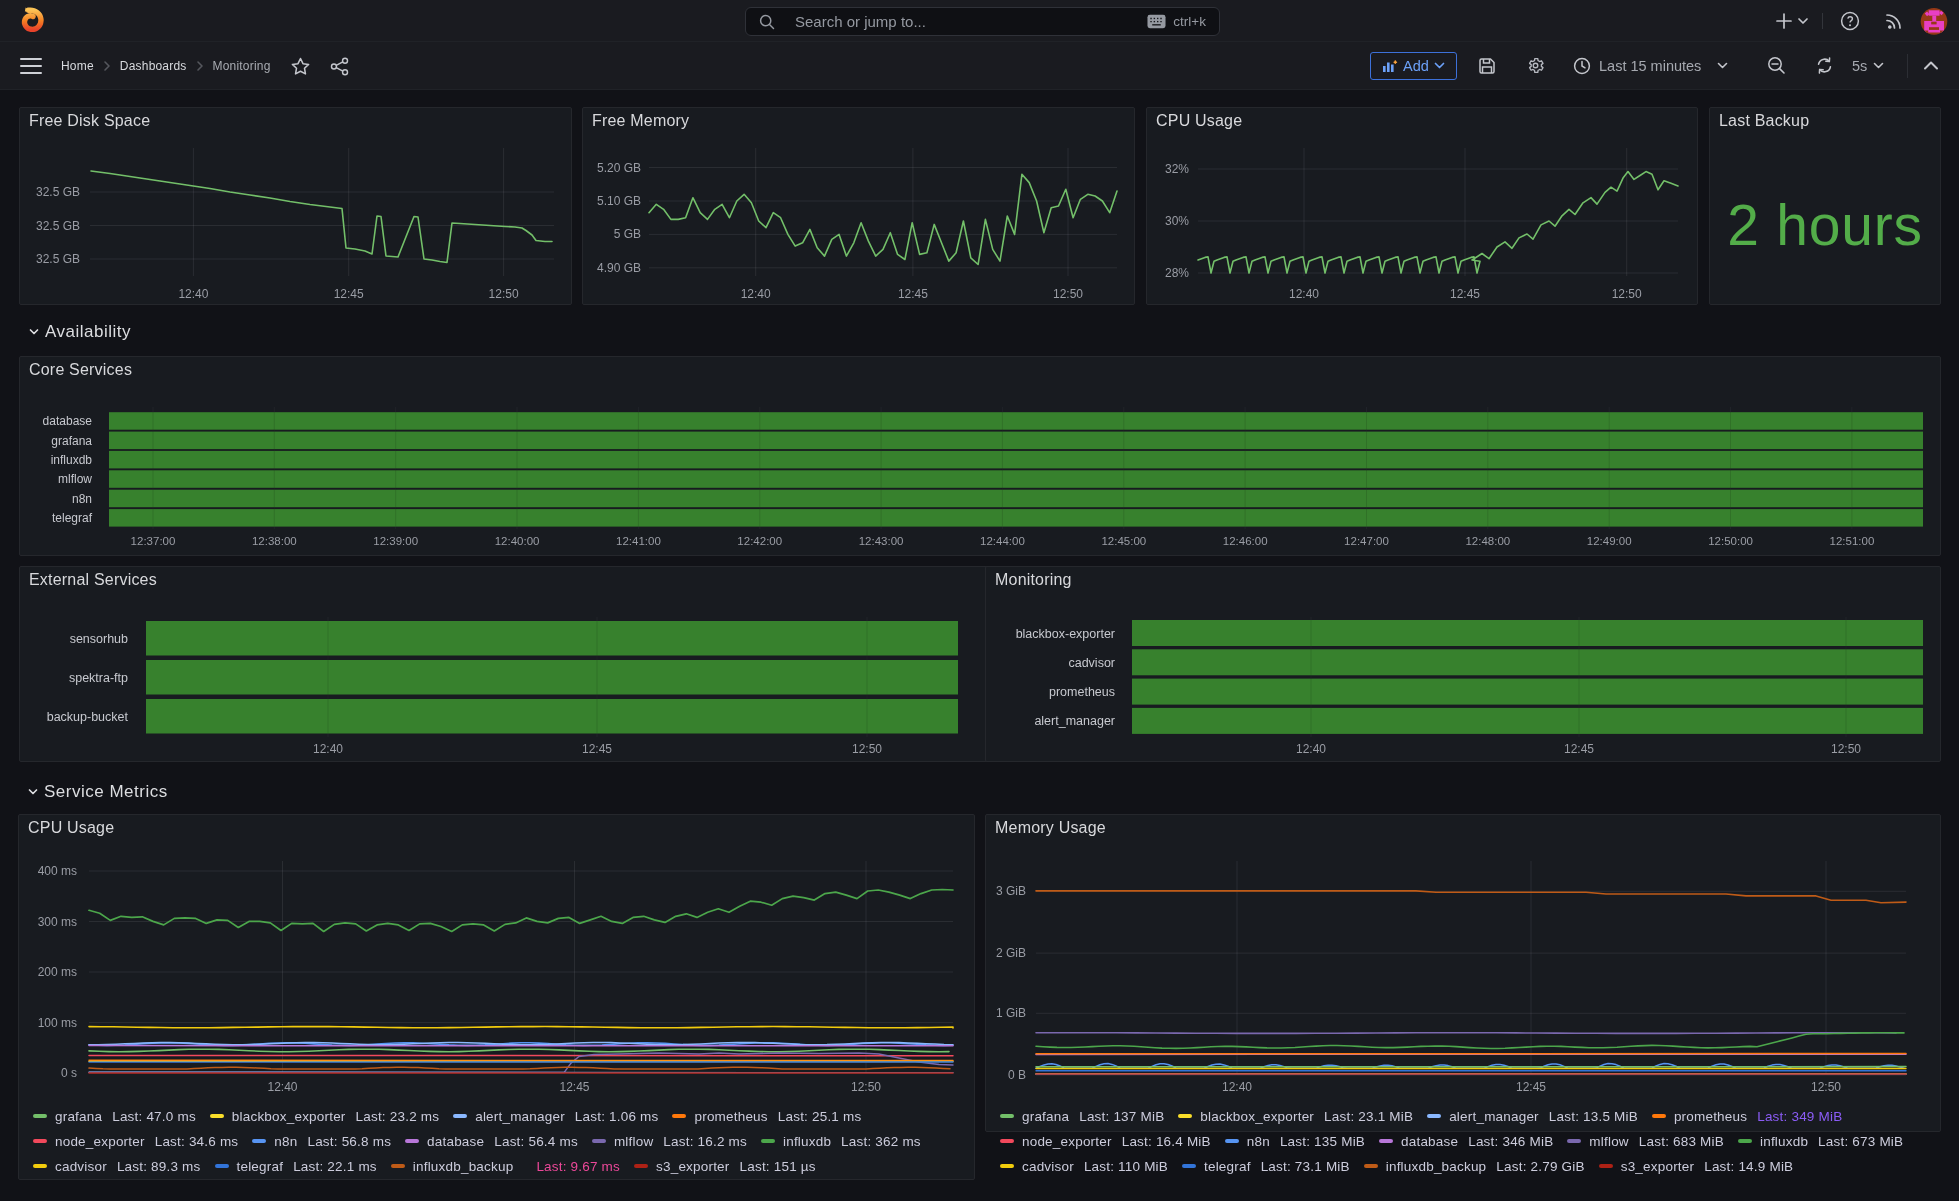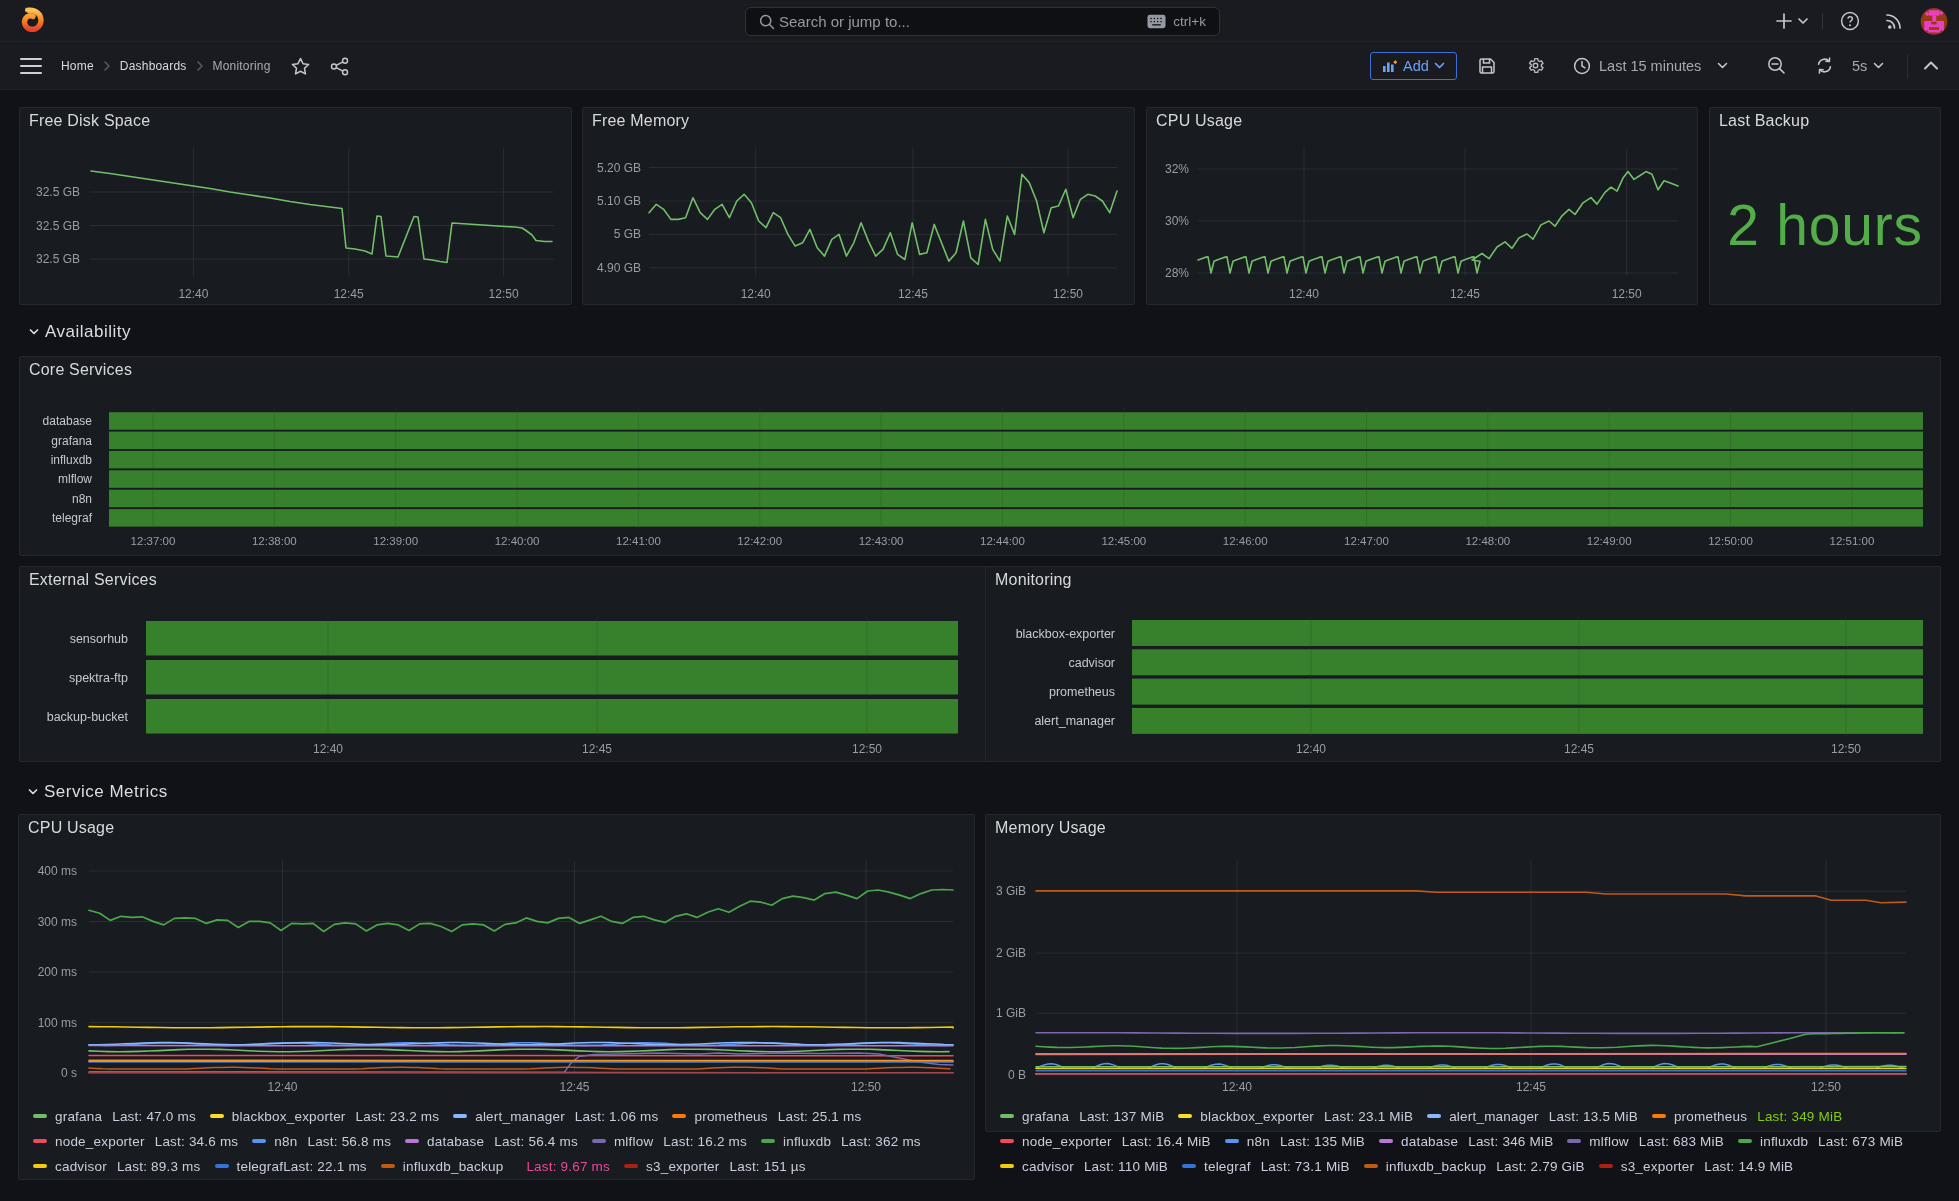--- a/index.html
+++ b/index.html
@@ -21,21 +21,21 @@
     </defs>
 <path d="M12.4 5.3 L14.3 5.1 L16.2 5.3 L18.0 5.7 L19.7 6.5 L21.2 7.5 L22.5 8.8 L23.6 10.2 L24.3 11.8 L24.8 13.5 L25.0 15.1 L24.8 16.8 L24.5 18.4 L23.8 19.9 L22.9 21.2 L21.8 22.3 L20.6 23.2 L19.2 23.9 L17.8 24.3 L16.4 24.4 L14.9 24.3 L13.6 24.0 L12.3 23.5 L11.2 22.7 L10.3 21.8 L9.5 20.7 L9.0 19.6 L8.6 18.4 L8.5 17.2 L8.6 16.0 L8.9 14.9 L9.3 13.9 L9.9 13.0 L10.7 12.2 L11.5 11.6 L12.5 11.2 L13.4 10.9 L14.4 10.8 L15.3 10.9 L16.2 11.1 L17.0 11.5" fill="none" stroke="url(#glg)" stroke-width="5.4" stroke-linecap="round"></path>
 <path d="M12.4 5.3 L9.6 2.6 L8.9 6.8z" fill="#fbc356"></path>
   </svg>
 <div class="abs" style="left:745px;top:7px;width:475px;height:29px;background:#0f1014;
 border:1px solid #2f3138;border-radius:6px;display:flex;align-items:center;color:#9599a1;font-size:15px">
 <svg style="position:static;margin-left:13px" width="16" height="16" viewBox="0 0 16 16">
       <circle cx="6.7" cy="6.7" r="5.1" fill="none" stroke="#9599a1" stroke-width="1.5"></circle>
       <line x1="10.5" y1="10.5" x2="14.5" y2="14.5" stroke="#9599a1" stroke-width="1.5" stroke-linecap="round"></line>
     </svg>
-<span style="margin-left:4px">Search or jump to...</span>
+<span style="margin-left:20px">Search or jump to...</span>
 <span style="margin-left:auto;margin-right:13px;display:flex;align-items:center;gap:7px;font-size:13.5px;color:#9599a1">
 <svg style="position:static" width="19" height="15" viewBox="0 0 20 15">
         <rect x="0.5" y="0.5" width="19" height="14" rx="2.5" fill="#9599a1"></rect>
         <g stroke="#15161a" stroke-width="1.4">
           <line x1="3.5" y1="4.3" x2="5" y2="4.3"></line>
           <line x1="7" y1="4.3" x2="8.5" y2="4.3"></line>
           <line x1="10.5" y1="4.3" x2="12" y2="4.3"></line>
           <line x1="14" y1="4.3" x2="15.5" y2="4.3"></line>
           <line x1="3.5" y1="7.6" x2="5" y2="7.6"></line>
           <line x1="7" y1="7.6" x2="8.5" y2="7.6"></line>
@@ -406,21 +406,21 @@
         <span style="margin-left:8px;color:#ccccdc">influxdb</span>
         <span style="margin-left:10px;color:#ccccdc">Last: 362 ms</span>
       </span></div>
     <div style="position:absolute;left:14px;top:341px;font-size:13.5px;letter-spacing:0.2px;white-space:nowrap"><span style="display:inline-flex;align-items:center;margin-right:14px">
         <span style="width:14px;height:4px;border-radius:2px;background:#F2CC0C;display:inline-block"></span>
         <span style="margin-left:8px;color:#ccccdc">cadvisor</span>
         <span style="margin-left:10px;color:#ccccdc">Last: 89.3 ms</span>
       </span><span style="display:inline-flex;align-items:center;margin-right:14px">
         <span style="width:14px;height:4px;border-radius:2px;background:#3274D9;display:inline-block"></span>
         <span style="margin-left:8px;color:#ccccdc">telegraf</span>
-        <span style="color:#ccccdc">Last: 22.1 ms</span>
+        <span style="margin-left:10px;color:#ccccdc">Last: 22.1 ms</span>
       </span><span style="display:inline-flex;align-items:center;margin-right:14px">
         <span style="width:14px;height:4px;border-radius:2px;background:#BF5B17;display:inline-block"></span>
         <span style="margin-left:8px;color:#ccccdc">influxdb_backup</span>
         <span style="margin-left:23px;color:#ec4899">Last: 9.67 ms</span>
       </span><span style="display:inline-flex;align-items:center;margin-right:14px">
         <span style="width:14px;height:4px;border-radius:2px;background:#AD2115;display:inline-block"></span>
         <span style="margin-left:8px;color:#ccccdc">s3_exporter</span>
         <span style="margin-left:10px;color:#ccccdc">Last: 151 µs</span>
       </span></div>
 </div>
@@ -463,21 +463,21 @@
         <span style="width:14px;height:4px;border-radius:2px;background:#FADE2A;display:inline-block"></span>
         <span style="margin-left:8px;color:#ccccdc">blackbox_exporter</span>
         <span style="margin-left:10px;color:#ccccdc">Last: 23.1 MiB</span>
       </span><span style="display:inline-flex;align-items:center;margin-right:14px">
         <span style="width:14px;height:4px;border-radius:2px;background:#8AB8FF;display:inline-block"></span>
         <span style="margin-left:8px;color:#ccccdc">alert_manager</span>
         <span style="margin-left:10px;color:#ccccdc">Last: 13.5 MiB</span>
       </span><span style="display:inline-flex;align-items:center;margin-right:14px">
         <span style="width:14px;height:4px;border-radius:2px;background:#FF780A;display:inline-block"></span>
         <span style="margin-left:8px;color:#ccccdc">prometheus</span>
-        <span style="margin-left:10px;color:#84cc16">Last: 349 MiB</span>
+        <span style="margin-left:10px;color:#8b5cf6">Last: 349 MiB</span>
       </span></div>
     <div style="position:absolute;left:14px;top:316px;font-size:13.5px;letter-spacing:0.2px;white-space:nowrap"><span style="display:inline-flex;align-items:center;margin-right:14px">
         <span style="width:14px;height:4px;border-radius:2px;background:#F2495C;display:inline-block"></span>
         <span style="margin-left:8px;color:#ccccdc">node_exporter</span>
         <span style="margin-left:10px;color:#ccccdc">Last: 16.4 MiB</span>
       </span><span style="display:inline-flex;align-items:center;margin-right:14px">
         <span style="width:14px;height:4px;border-radius:2px;background:#5794F2;display:inline-block"></span>
         <span style="margin-left:8px;color:#ccccdc">n8n</span>
         <span style="margin-left:10px;color:#ccccdc">Last: 135 MiB</span>
       </span><span style="display:inline-flex;align-items:center;margin-right:14px">

